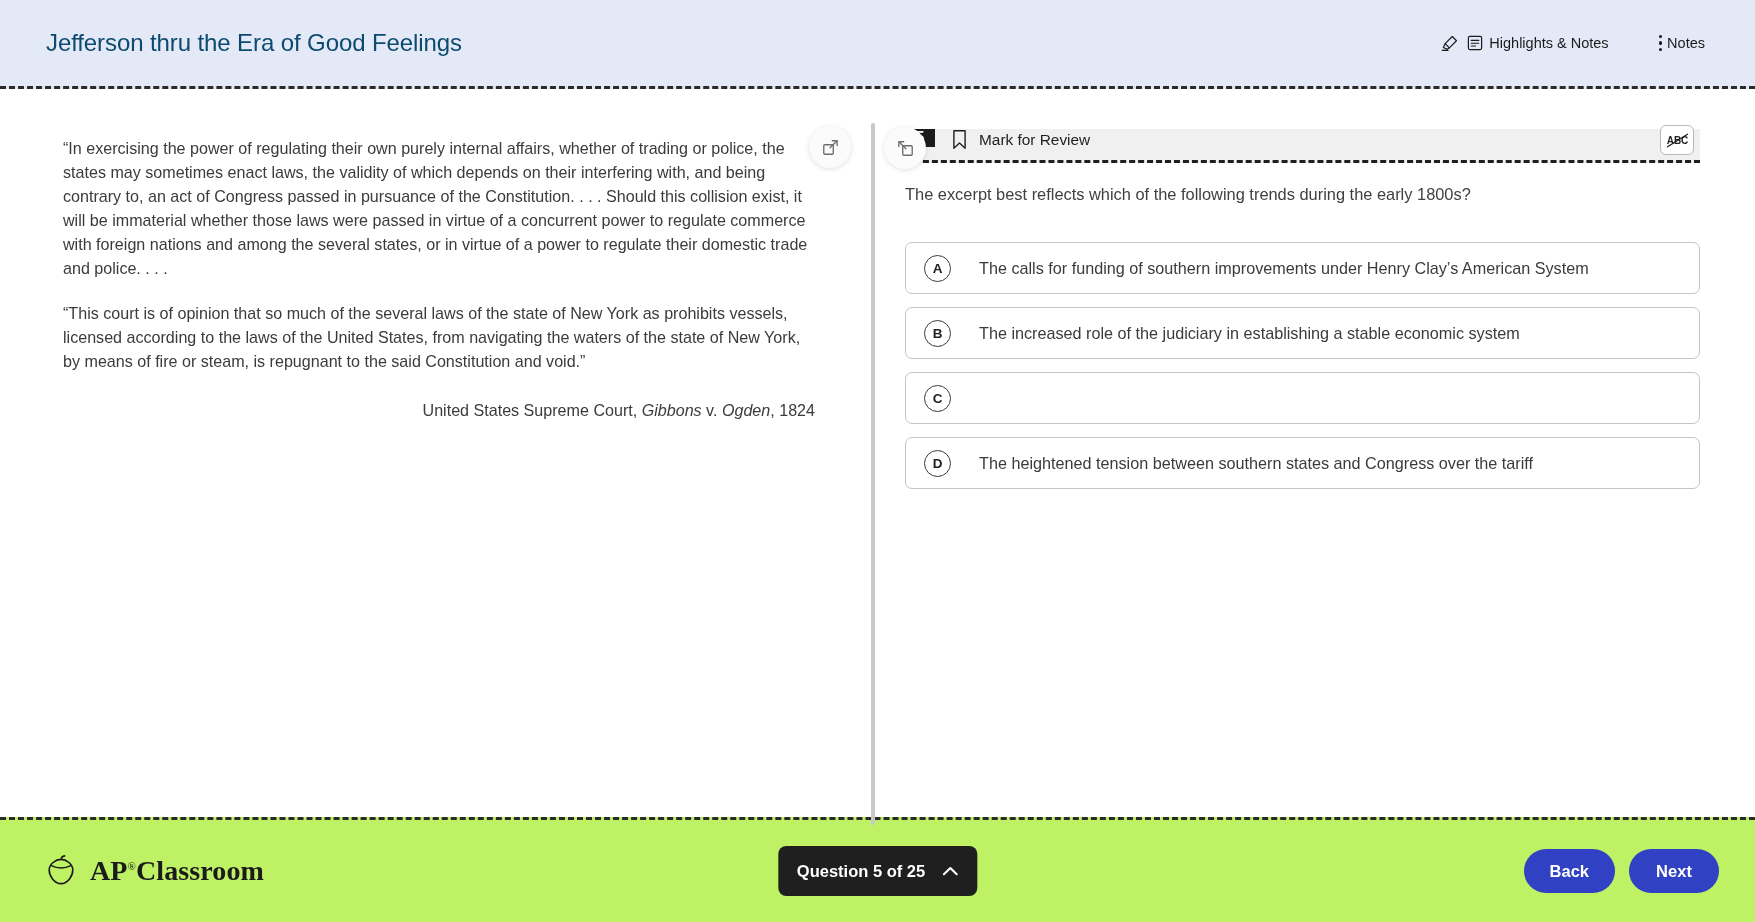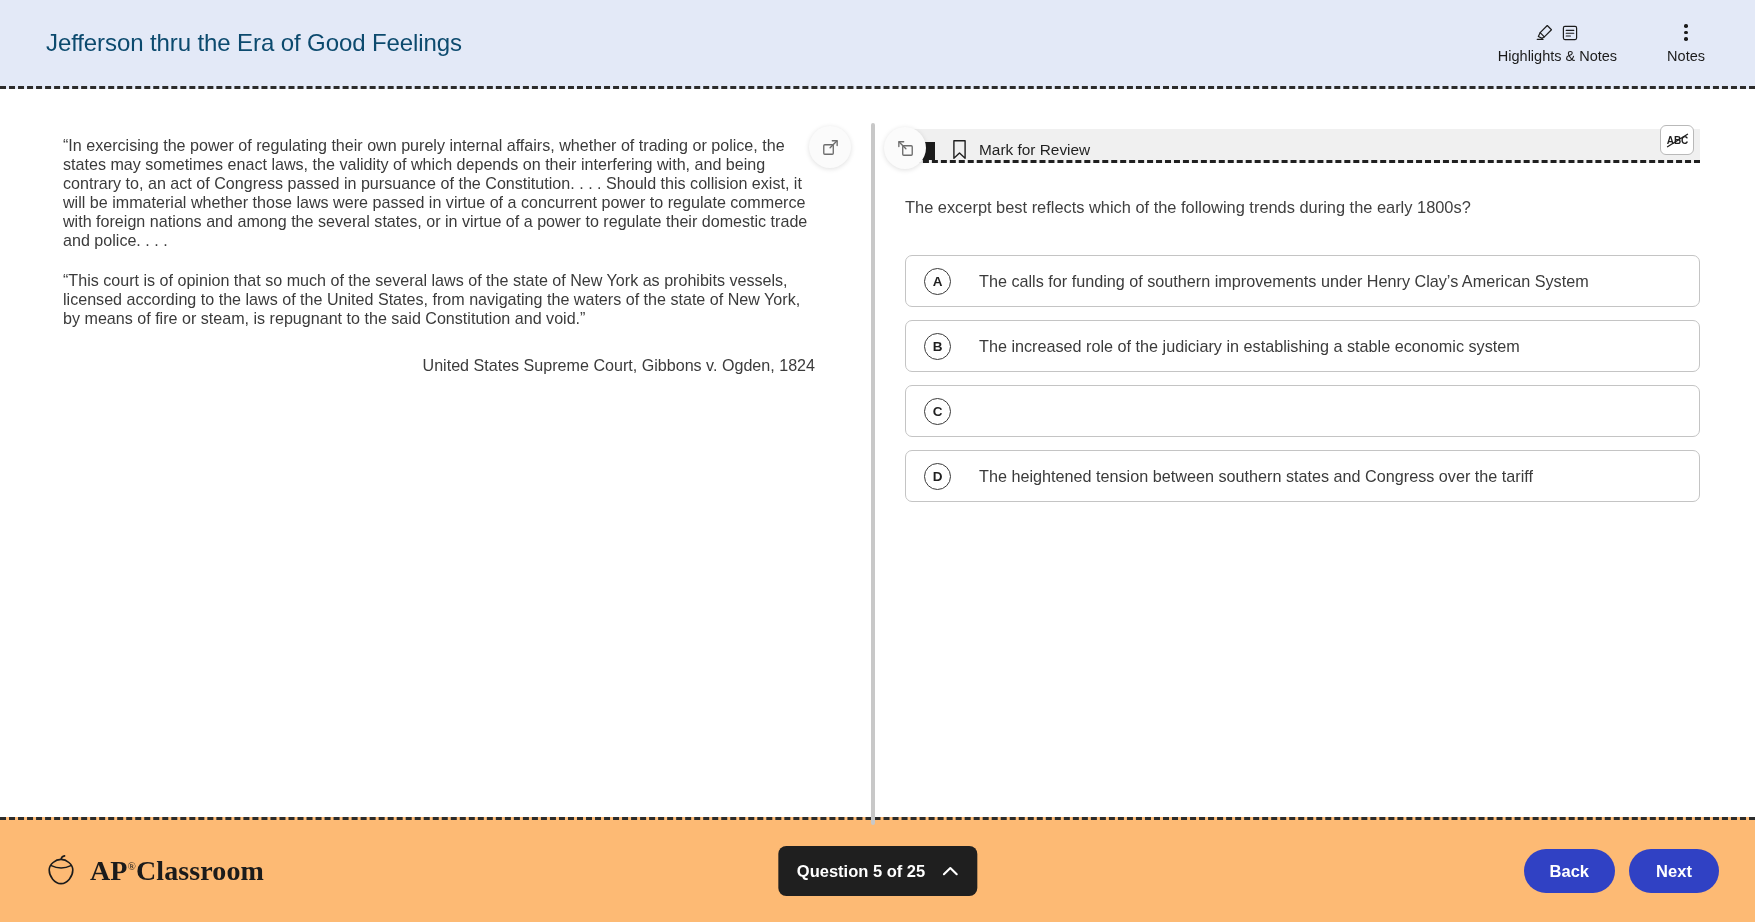--- a/index.html
+++ b/index.html
@@ -42,21 +42,21 @@
 
   .header-actions {
     display: flex;
     align-items: flex-start;
     gap: 50px;
     padding-right: 22px;
   }
 
   .header-action {
     display: flex;
-    flex-direction: column;
+    flex-direction: row;
     align-items: center;
     gap: 5px;
     cursor: pointer;
   }
 
   .header-action .icons-row {
     display: flex;
     align-items: center;
     gap: 7px;
     height: 20px;
@@ -139,44 +139,44 @@
   .passage-heading {
     font-size: 21.5px;
     font-weight: 700;
     color: #1b1b1b;
     margin-bottom: 28px;
     letter-spacing: -0.1px;
   }
 
   .passage-p {
     font-size: 16.1px;
-    line-height: 19px;
+    line-height: 24px;
     color: #3b3b3b;
     margin-bottom: 21px;
     text-align: left;
   }
 
   .passage-cite {
     font-size: 16.1px;
     line-height: 22.3px;
     color: #3b3b3b;
     text-align: right;
     margin-top: 26px;
     padding-right: 2px;
   }
-  .passage-cite .ital { }
+  .passage-cite .ital { font-style: italic; }
 
   
   .q-bar {
     display: flex;
-    align-items: flex-end;
+    align-items: flex-start;
     height: 34px;
     background: #f0f0f0;
     border-bottom: 3px dashed #1f1f1f;
-    margin-bottom: 33px;
+    margin-bottom: 20px;
     position: relative;
   }
 
   .q-num {
     width: 30px;
     background: #1b1b1b;
     color: #ffffff;
     font-size: 16px;
     font-weight: 700;
     display: flex;
@@ -255,21 +255,21 @@
   .opt-text {
     font-size: 16.2px;
     color: #3b3b3b;
     line-height: 21px;
   }
 
   
   .footer {
     height: 105px;
     flex: 0 0 105px;
-    background: #fdba74;
+    background: #bef264;
     border-top: 3px dashed #2b2b2b;
     display: flex;
     align-items: center;
     padding: 0 36px 0 46px;
     position: relative;
   }
 
   .brand {
     display: flex;
     align-items: center;

